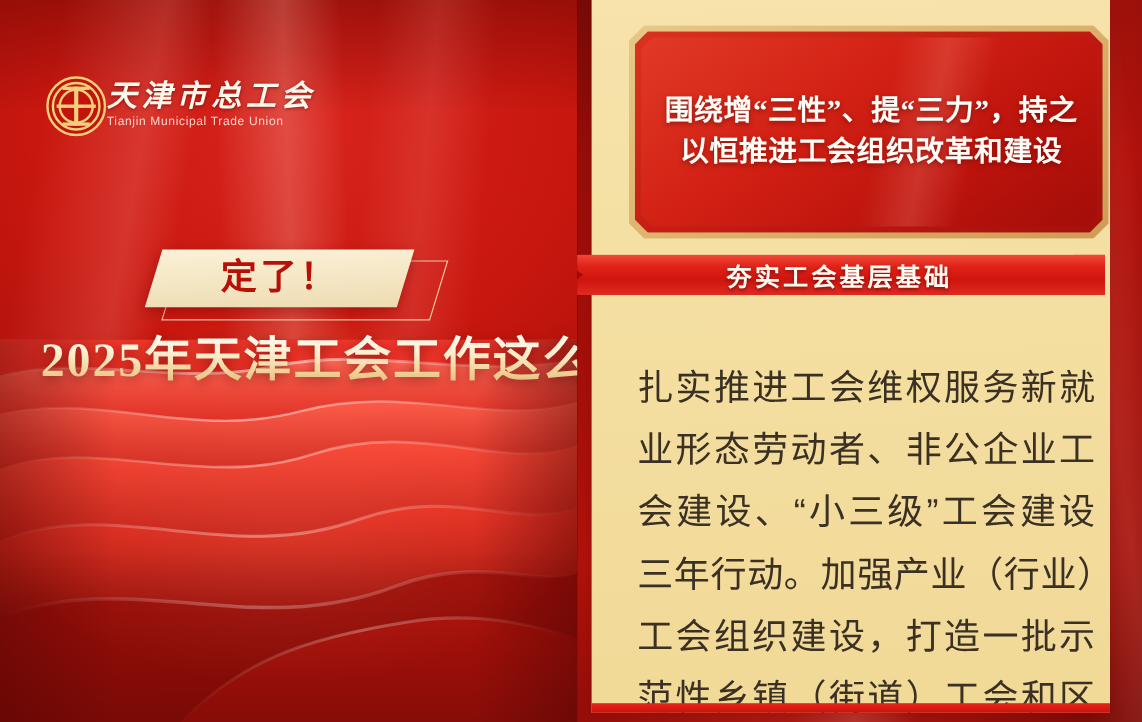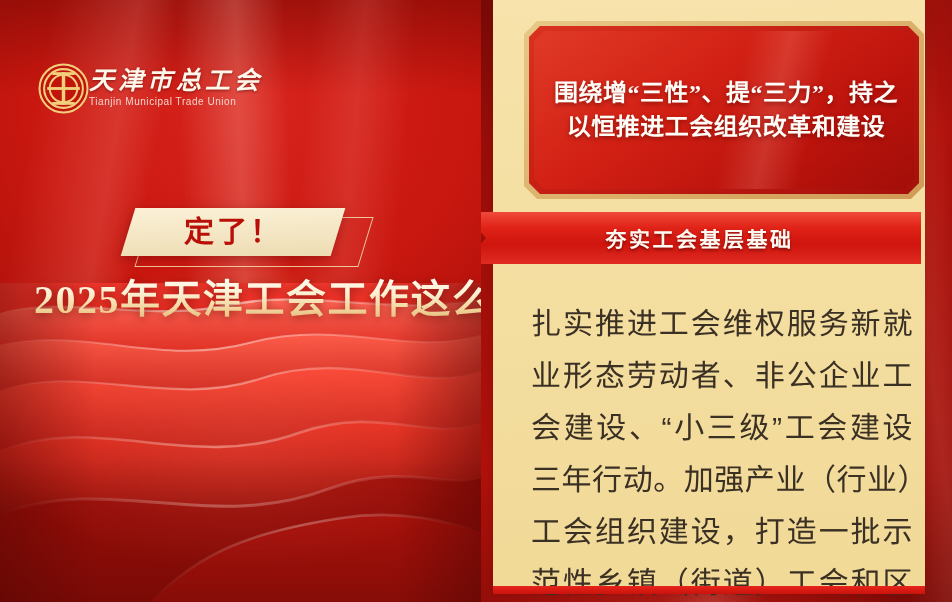--- a/index.html
+++ b/index.html
@@ -253,21 +253,21 @@
     color: #fffdf8;
     text-shadow: 0 2px 4px rgba(90,5,2,.55);
   }
 
   
   .ribbon {
     position: absolute;
     left: -19px;
     top: 212px;
     width: 459px;
-    height: 52px;
+    height: 34px;
     z-index: 4;
   }
   .ribbon-body {
     position: absolute;
     inset: 0;
     background:
       linear-gradient(180deg, #f0493a 0%, #e02318 30%, #cf150e 62%, #e02b21 100%);
     clip-path: polygon(0 0, 100% 0, 100% 100%, 0 100%, 0 100%, 24px 50%, 0 0);
     box-shadow: 0 3px 7px rgba(70,4,2,.35);
   }

